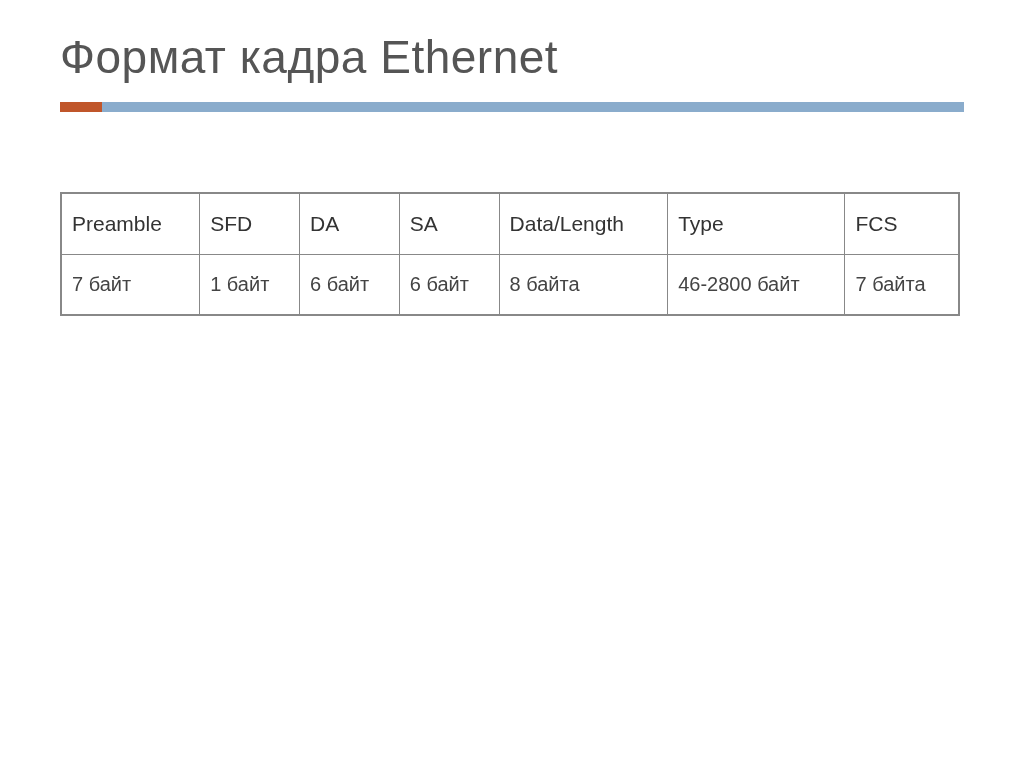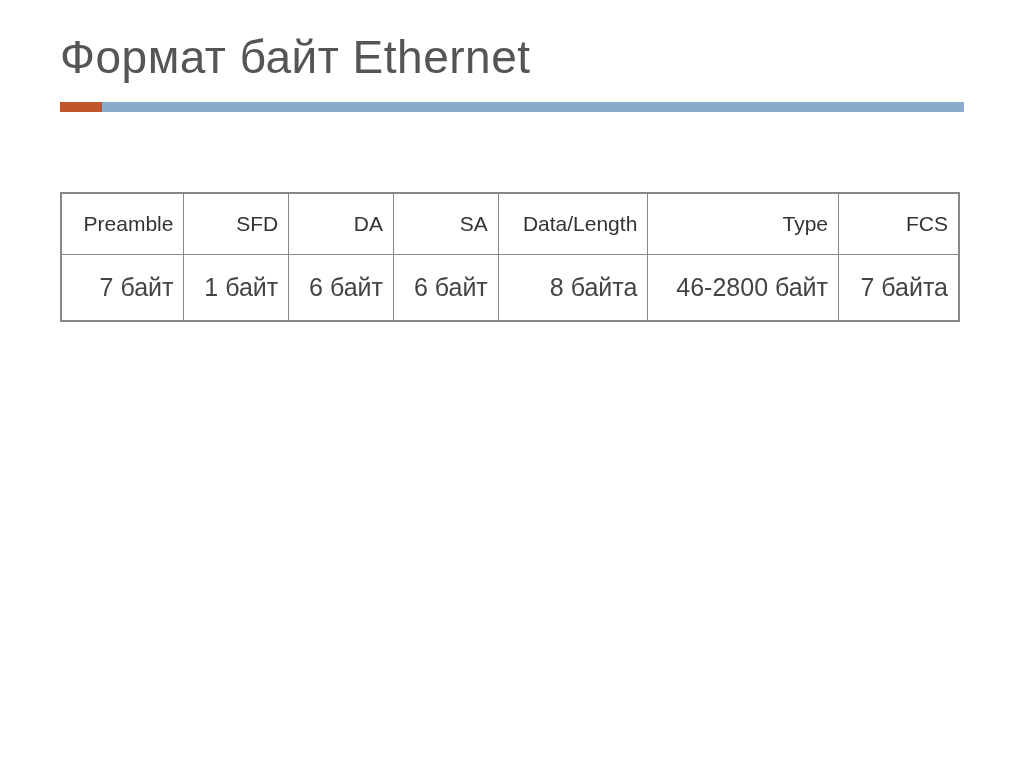--- a/index.html
+++ b/index.html
@@ -66,21 +66,21 @@
     .frame-table {
       border-collapse: collapse;
       width: 900px;
       border: 2px solid #888888;
       margin-top: 20px;
     }
 
     .frame-table th,
     .frame-table td {
       border: 1px solid #888888;
-      text-align: right;
+      text-align: left;
       padding: 18px 10px;
       font-size: 20px;
       color: #444444;
       font-weight: normal;
     }
 
     .frame-table thead tr {
       background-color: #ffffff;
     }
 
@@ -88,30 +88,30 @@
       background-color: #ffffff;
     }
 
     .frame-table th {
       font-weight: normal;
       font-size: 21px;
       color: #333333;
     }
 
     .frame-table td {
-      font-size: 25px;
+      font-size: 20px;
     }
   </style>
 </head>
 <body>
 
 <div class="slide">
   <div class="header-area">
     <h1 class="title">
-      <span>Формат байт </span><span class="latin">Ethernet</span>
+      <span>Формат кадра </span><span class="latin">Ethernet</span>
     </h1>
     <div class="accent-bar-container">
       <div class="accent-orange"></div>
       <div class="accent-blue"></div>
     </div>
   </div>
 
   <div class="content-area">
     <table class="frame-table">
       <thead>

